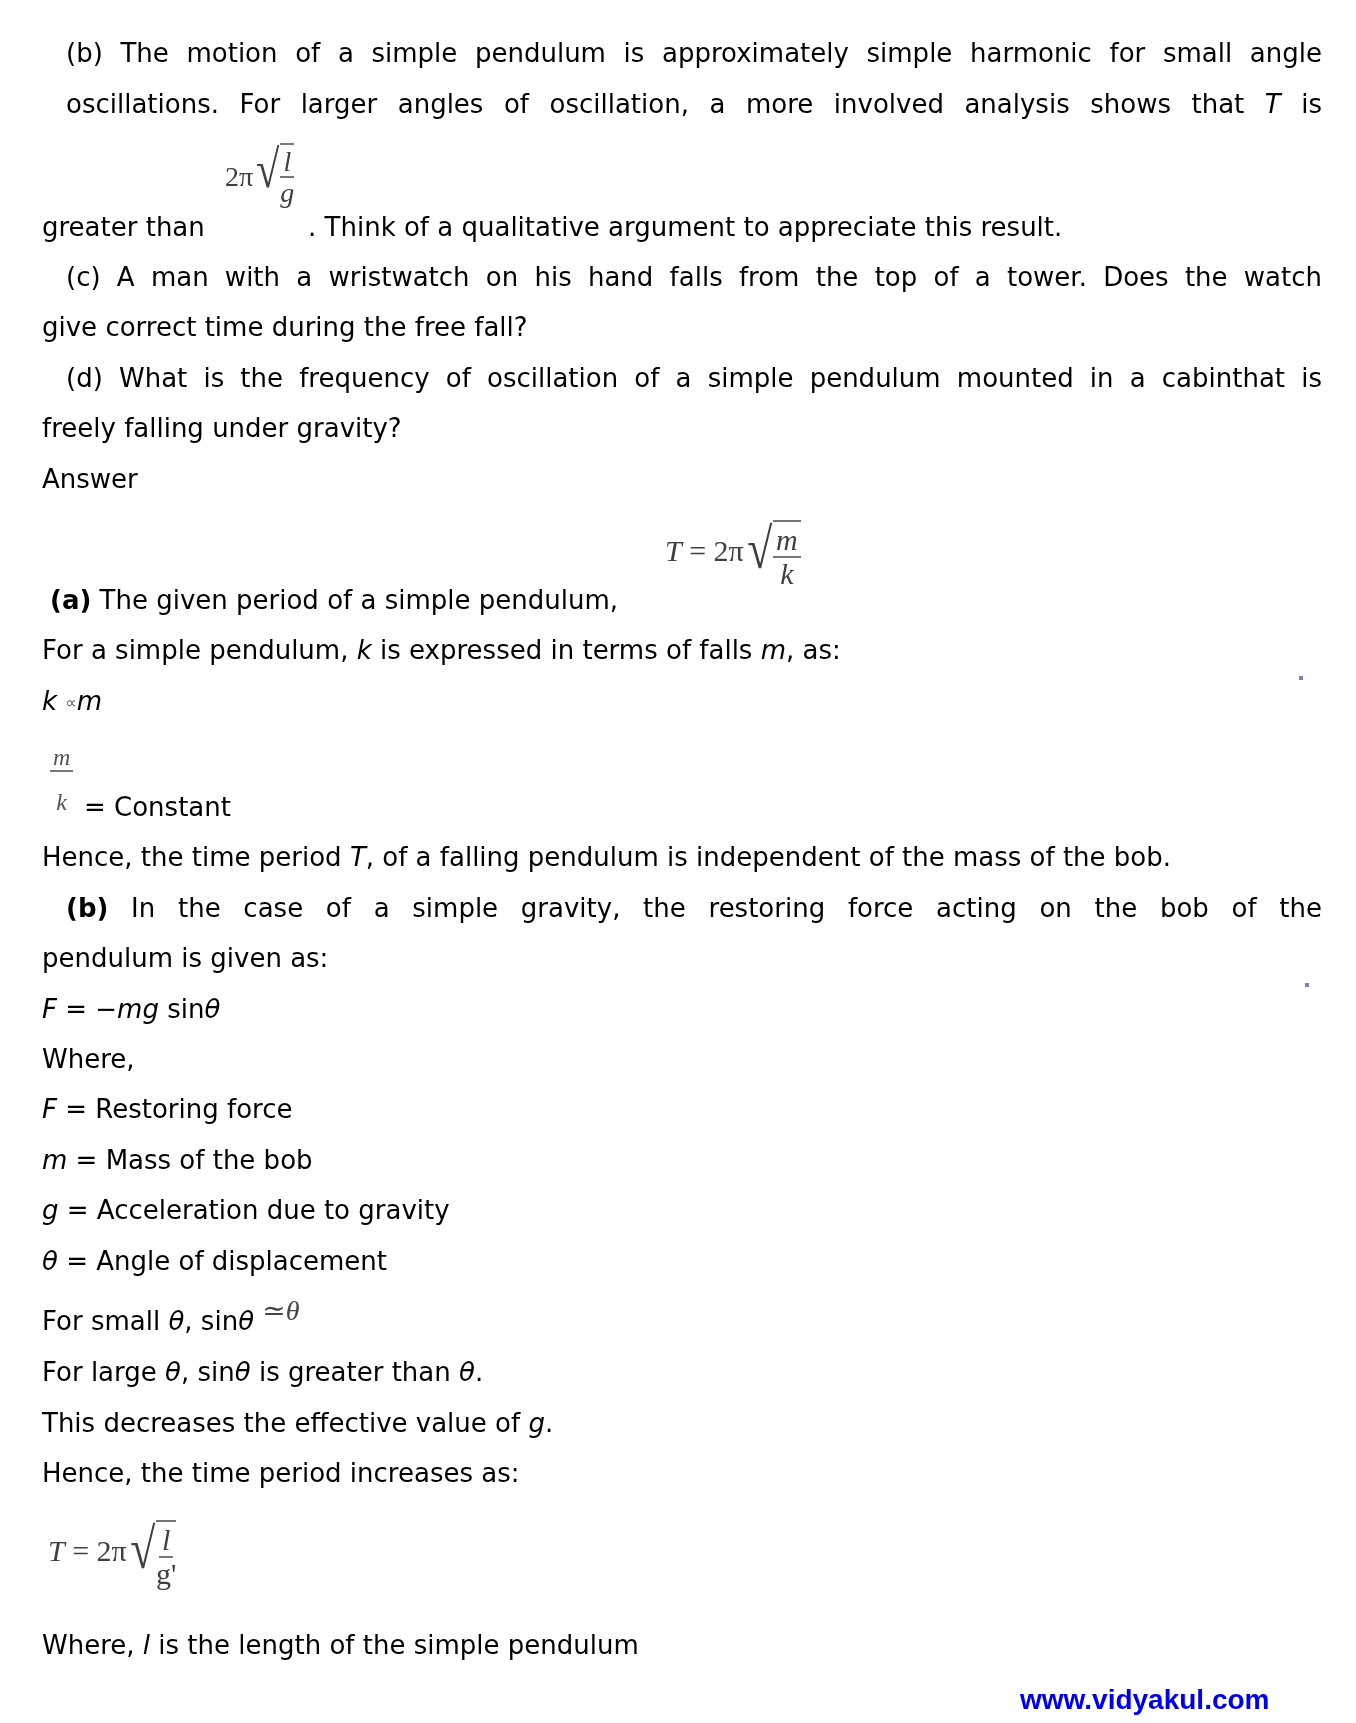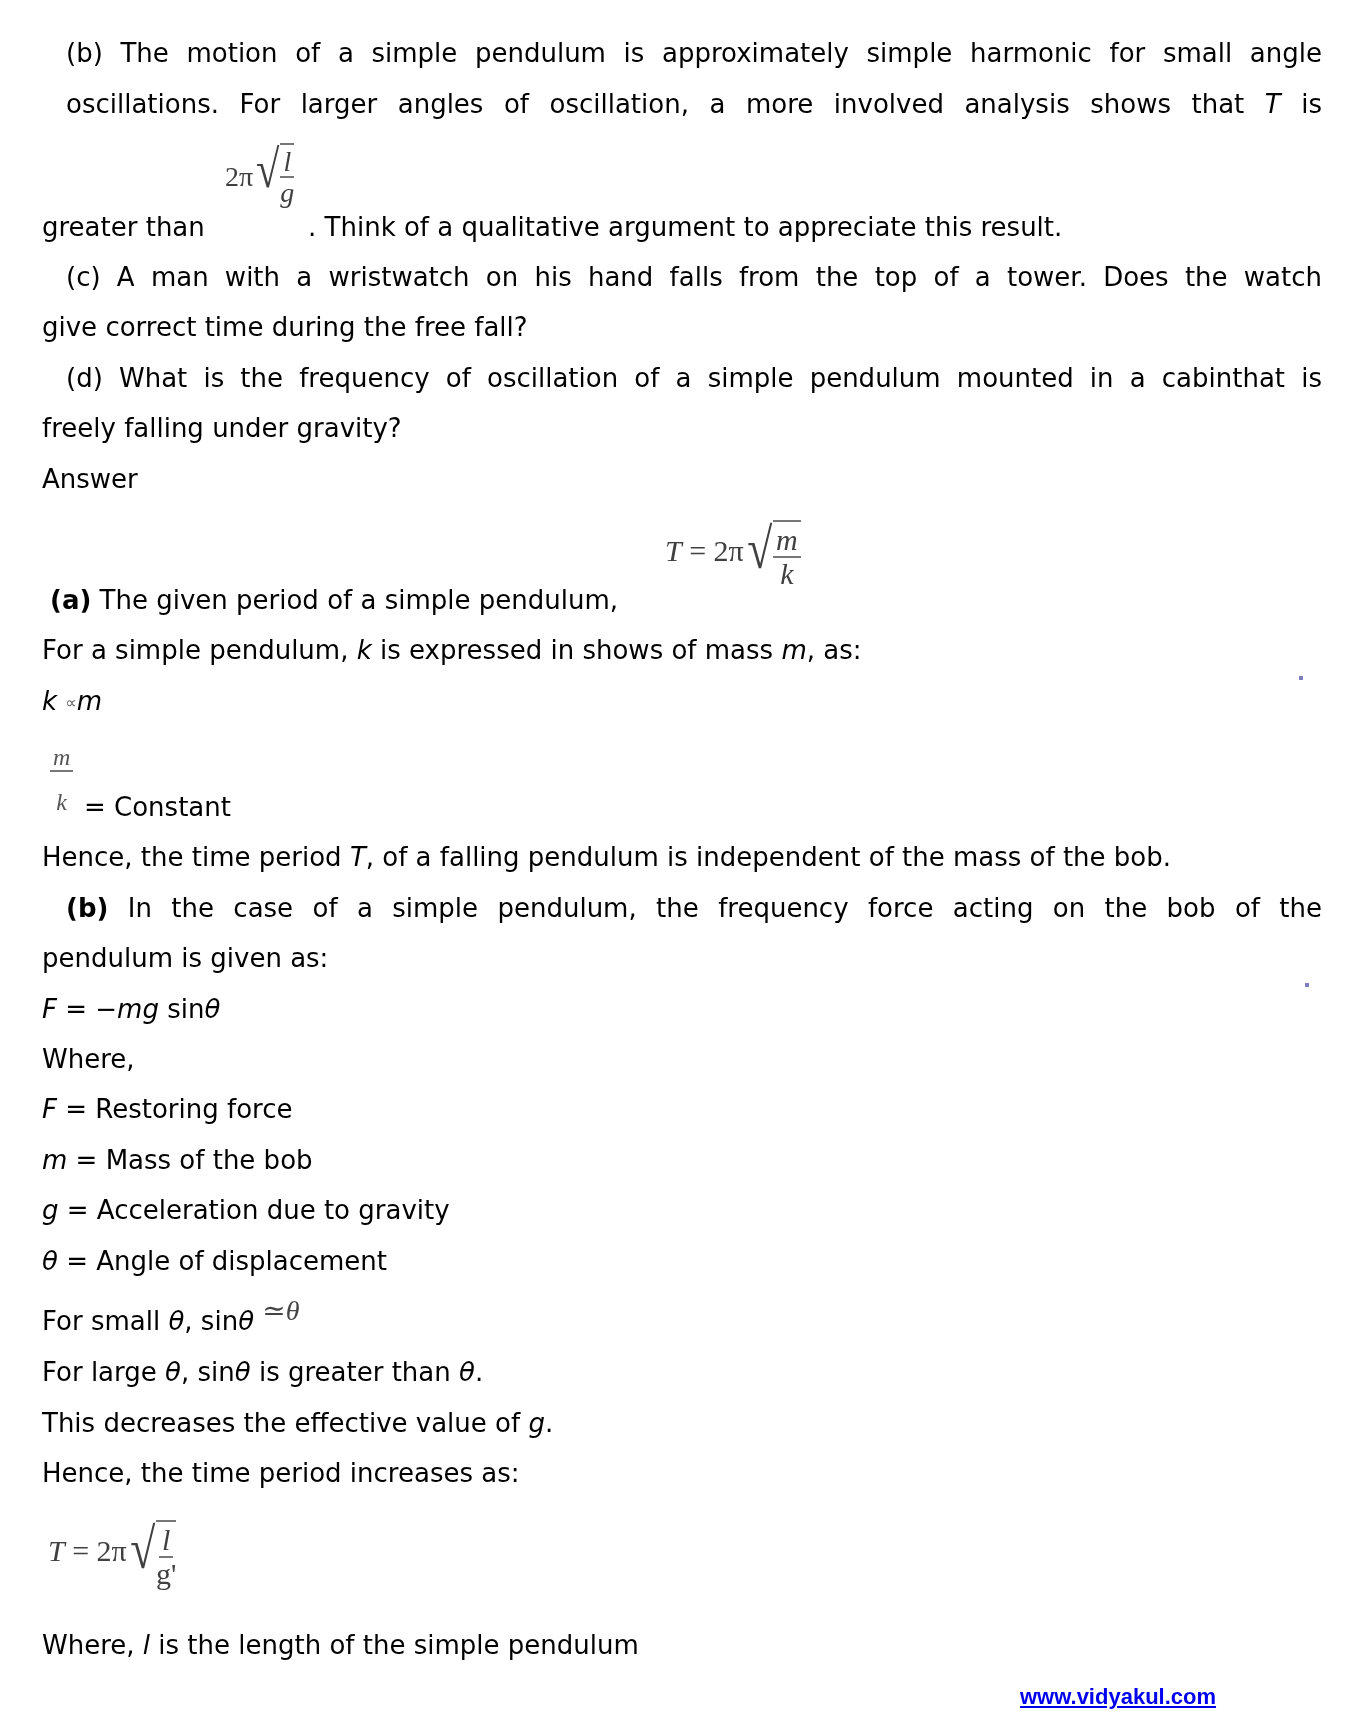--- a/index.html
+++ b/index.html
@@ -12,21 +12,21 @@
   .math { font-family:"Liberation Serif","DejaVu Serif", serif; position:absolute; color:#404040; }
   .math i { font-style:italic; }
   .frac { display:inline-flex; flex-direction:column; align-items:center; vertical-align:middle; }
   .frac .num { border-bottom:2px solid #777; padding:0 3px; line-height:1.05; }
   .frac .den { line-height:1.05; }
   .rad { display:inline-flex; align-items:stretch; vertical-align:middle; }
   .rad .sym { font-size:1.9em; line-height:1; transform:scaleX(0.8); margin-right:-2px; }
   .rad .body { border-top:2px solid #777; padding-top:2px; display:flex; align-items:center; }
   .dot { position:absolute; width:4px; height:4px; background:#7f7fbf; }
   .link { position:absolute; left:1020px; top:1684px; font-family:"Liberation Sans", sans-serif;
-          font-weight:bold; font-size:22px; color:#0000ee; text-decoration:underline; }
+          font-weight:bold; font-size:28px; color:#0000ee; }
 </style>
 </head>
 <body>
 
 <div class="ln just" style="top:38px">(b) The motion of a simple pendulum is approximately simple harmonic for small angle</div>
 <div class="ln just" style="top:89px">
   <span>oscillations. For larger angles of oscillation, a more involved analysis shows that </span><span class="it">T</span><span> is</span>
 </div>
 <div class="ln" style="top:212px">
   <span>greater than</span>
@@ -63,21 +63,21 @@
           <i class="den">k</i>
         </span>
       </span>
     </span>
 </div>
 
 <div class="ln" style="top:585px;left:50px">
   <span class="b">(a)</span><span> The given period of a simple pendulum,</span>
 </div>
 <div class="ln" style="top:635px">
-  <span>For a simple pendulum, </span><span class="it">k</span><span> is expressed in shows of mass </span><span class="it">m</span><span>, as:</span>
+  <span>For a simple pendulum, </span><span class="it">k</span><span> is expressed in terms of falls </span><span class="it">m</span><span>, as:</span>
 </div>
 <div class="dot" style="left:1299px;top:676px"></div>
 
 <div class="ln" style="top:686px">
   <span class="it">k</span>
   <span style="font-size:16px;color:#666;vertical-align:top;position:relative;top:2px">∝</span><span class="it">m</span>
 </div>
 
 <div class="math" style="left:50px;top:745px;font-size:24px;color:#555">
   <span class="frac" style="gap:18px">
@@ -85,21 +85,21 @@
       <i class="den">k</i>
     </span>
 </div>
 <div class="ln" style="top:792px;left:84px"> = Constant</div>
 
 <div class="ln" style="top:842px">
   <span>Hence, the time period </span><span class="it">T</span><span>, of a falling pendulum is independent of the mass of the bob.</span>
 </div>
 
 <div class="ln just" style="top:893px">
-  <span class="b">(b)</span><span> In the case of a simple pendulum, the frequency force acting on the bob of the</span>
+  <span class="b">(b)</span><span> In the case of a simple gravity, the restoring force acting on the bob of the</span>
 </div>
 <div class="ln" style="top:943px">pendulum is given as:</div>
 <div class="dot" style="left:1305px;top:983px"></div>
 
 <div class="ln" style="top:994px">
   <span class="it">F</span><span> = </span><span class="it">−mg</span><span> sin</span><span class="it">θ</span>
 </div>
 
 <div class="ln" style="top:1044px">Where,</div>
 <div class="ln" style="top:1094px"><span class="it">F</span><span> = Restoring force</span></div>

